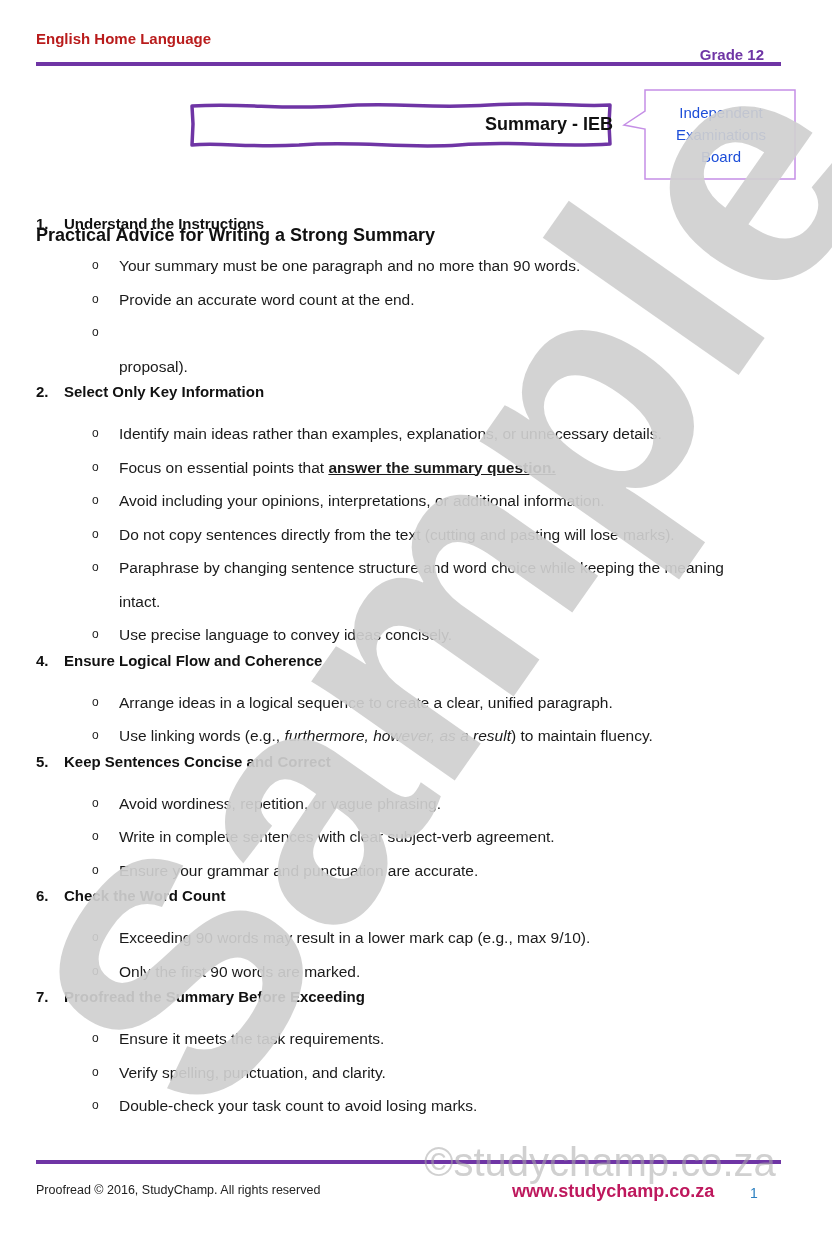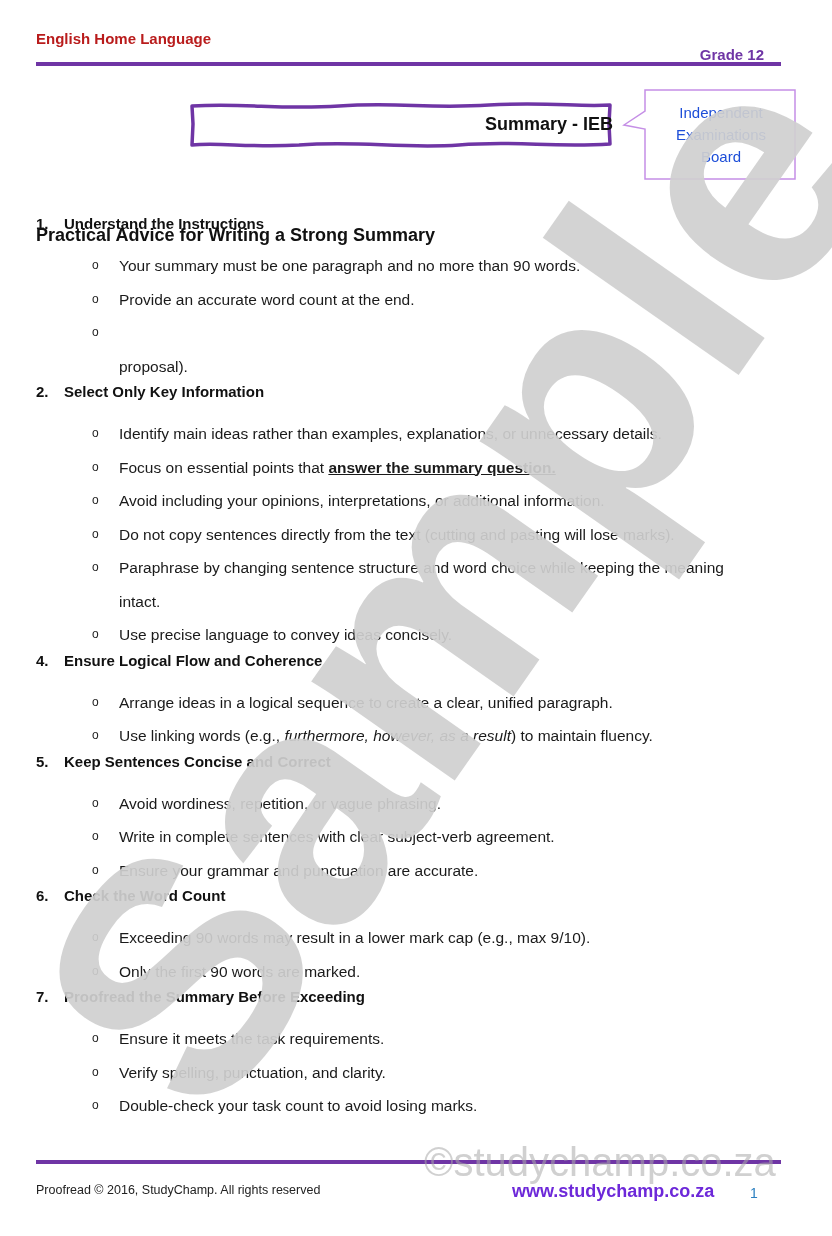--- a/index.html
+++ b/index.html
@@ -20,21 +20,21 @@
   .section-heading { position: absolute; left: 36px; top: 177px; font-size: 18px; font-weight: bold; color: #111; margin-top: 48px; }
   .content { position: absolute; left: 36px; top: 215px; width: 760px; }
   .item-head { font-size: 15px; font-weight: bold; height: 22px; margin-bottom: 12px; color: #111; }
   .item-head .num { display: inline-block; width: 28px; }
   .bullet { position: relative; padding-left: 83px; font-size: 15.5px; line-height: 33.5px; color: #1a1a1a; }
   .bullet .dot { position: absolute; left: 56px; top: 0; font-size: 12px; color: #222; }
   .bullet u b { font-weight: bold; }
   .group { margin-bottom: 0px; }
   .rule-bottom { position: absolute; left: 36px; top: 1160px; width: 745px; height: 4px; background: #6f35a5; }
   .footer-copy { position: absolute; left: 36px; top: 1183px; font-size: 12.5px; color: #222; }
-  .footer-url { position: absolute; left: 512px; top: 1181px; font-size: 18px; font-weight: bold; color: #6d28d9; }
+  .footer-url { position: absolute; left: 512px; top: 1181px; font-size: 18px; font-weight: bold; color: #be185d; }
   .footer-page { position: absolute; left: 750px; top: 1185px; font-size: 14px; color: #2b7fc0; }
   .wm-site { position: absolute; left: 424px; top: 1140px; font-size: 40px; font-weight: normal;
              color: rgba(170,170,170,0.55); letter-spacing: 0px; }
   .wm-sample { position: absolute; left: 0; top: 0; width: 832px; height: 1236px; pointer-events: none; }
 </style>
 </head>
 <body>
 
 <div class="header">
   <span class="subject">English Home Language</span>

